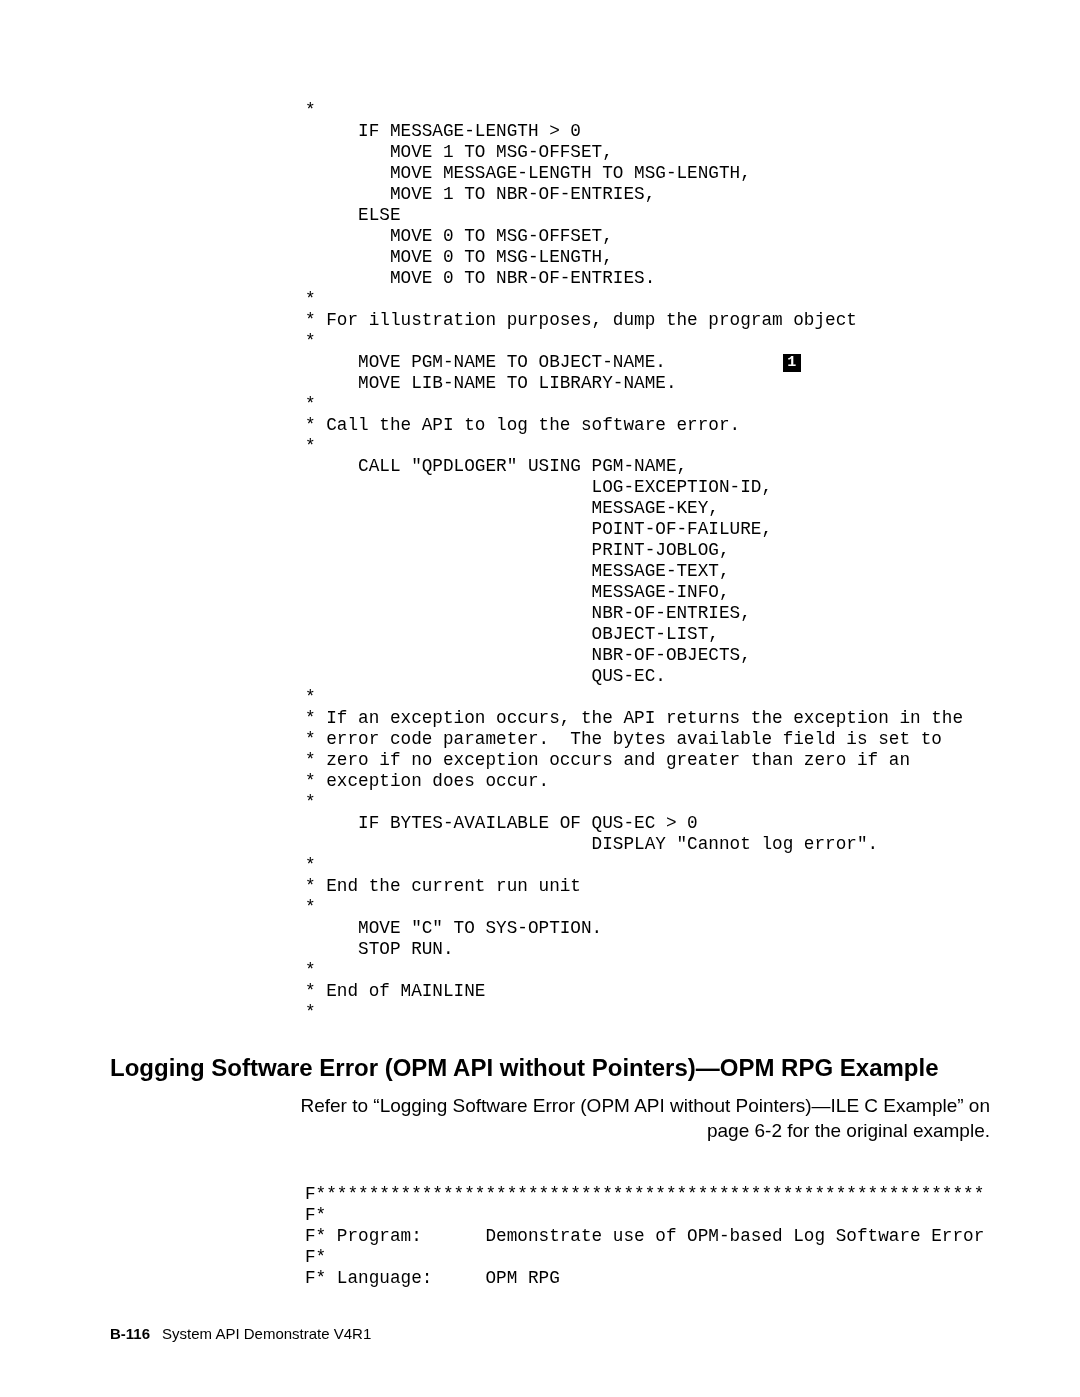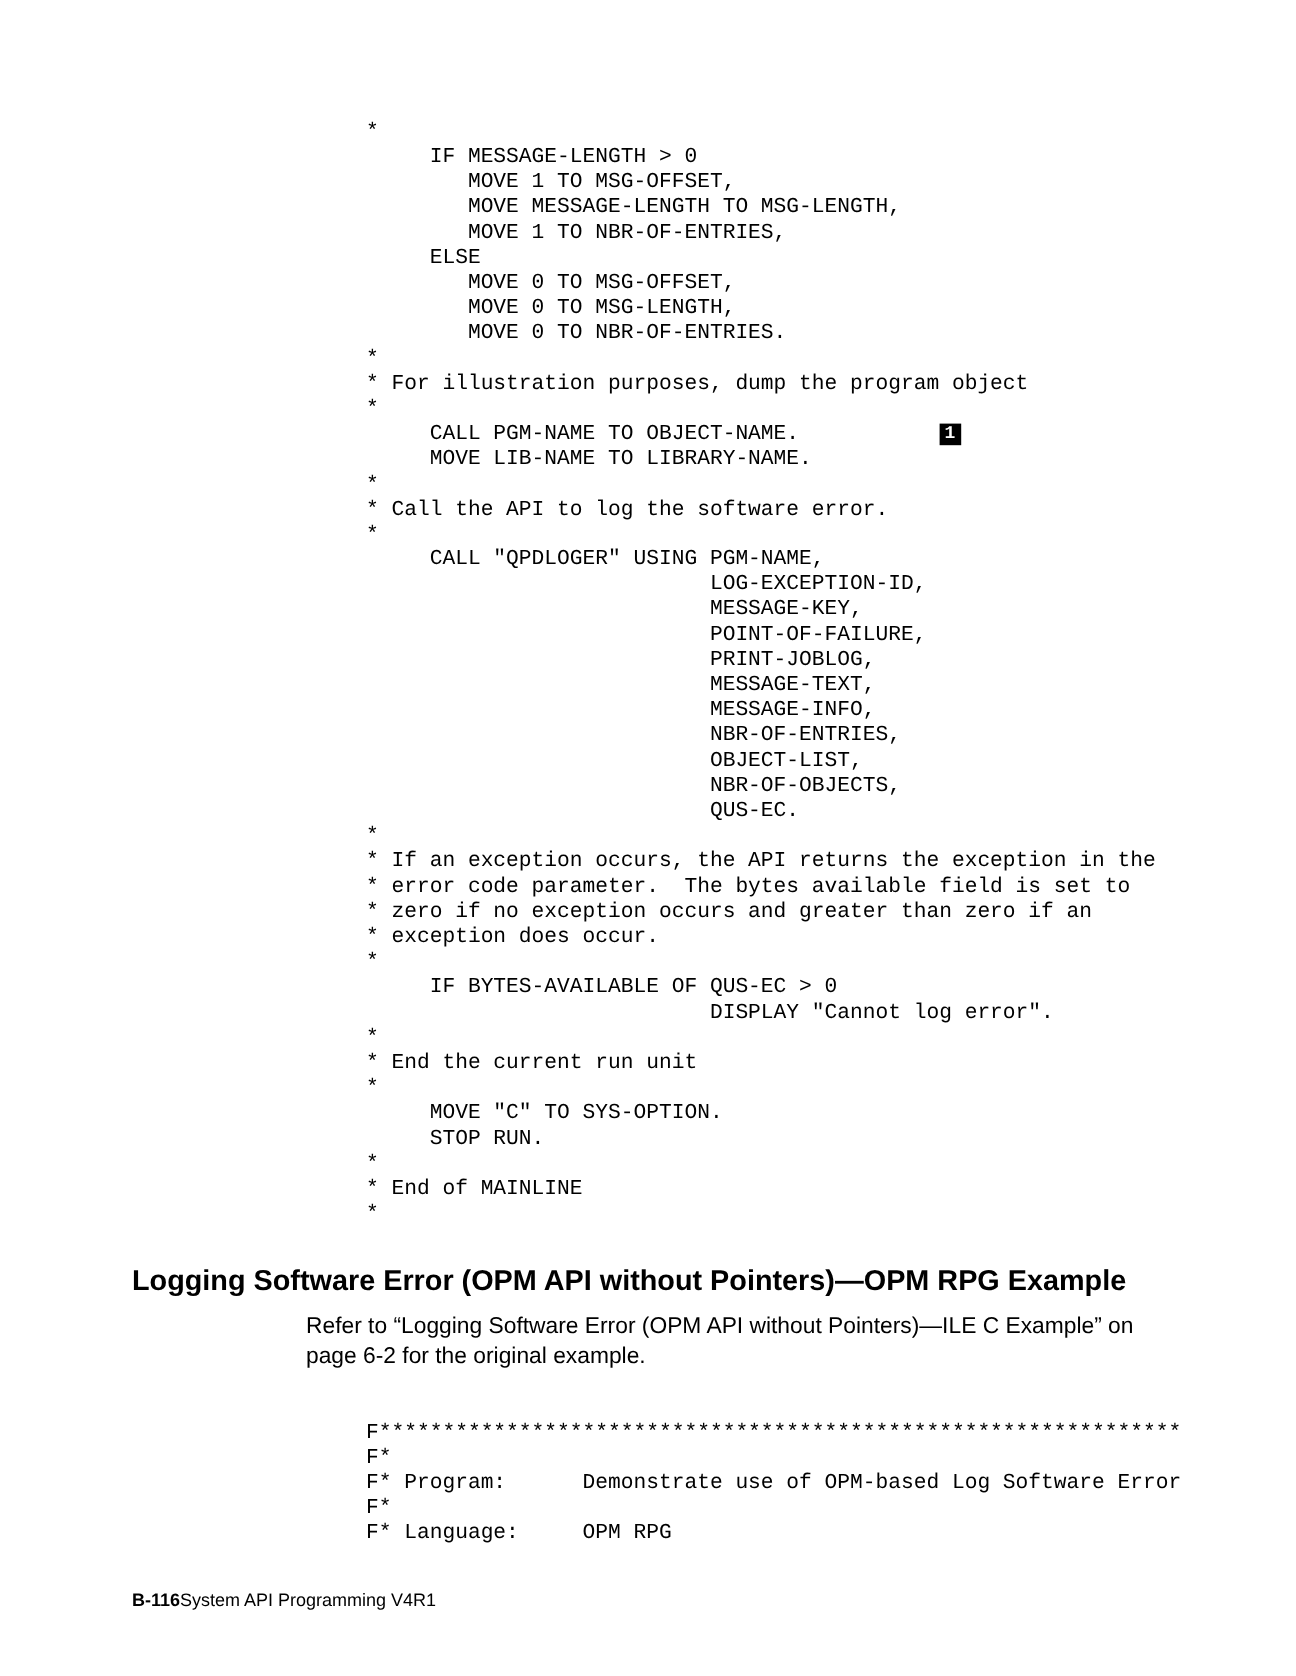--- a/index.html
+++ b/index.html
@@ -40,51 +40,53 @@
     font-weight: bold;
     font-size: 24px;
     line-height: 1.25;
     margin: 30px 0 10px 0;
   }
   p.body {
     font-family: Arial, Helvetica, sans-serif;
     font-size: 19px;
     line-height: 1.35;
     margin: 0 0 0 145px;
+    text-align: right;
   }
   .footer {
     position: absolute;
     bottom: 55px;
     left: 110px;
     font-family: Arial, Helvetica, sans-serif;
     font-size: 15px;
   }
   .footer .pnum {
     font-weight: bold;
+    margin-right: 12px;
   }
 </style>
 </head>
 <body>
 
 <div class="page">
 
   <pre class="code"><span>*
      IF MESSAGE-LENGTH &gt; 0
         MOVE 1 TO MSG-OFFSET,
         MOVE MESSAGE-LENGTH TO MSG-LENGTH,
         MOVE 1 TO NBR-OF-ENTRIES,
      ELSE
         MOVE 0 TO MSG-OFFSET,
         MOVE 0 TO MSG-LENGTH,
         MOVE 0 TO NBR-OF-ENTRIES.
 *
 * For illustration purposes, dump the program object
 *</span></pre>
 
-  <pre class="code"><span>     CALL PGM-NAME TO OBJECT-NAME.           </span><span class="callout">1</span></pre>
+  <pre class="code"><span>     MOVE PGM-NAME TO OBJECT-NAME.           </span><span class="callout">1</span></pre>
 
   <pre class="code"><span>     MOVE LIB-NAME TO LIBRARY-NAME.
 *
 * Call the API to log the software error.
 *
      CALL "QPDLOGER" USING PGM-NAME,
                            LOG-EXCEPTION-ID,
                            MESSAGE-KEY,
                            POINT-OF-FAILURE,
                            PRINT-JOBLOG,
@@ -117,14 +119,14 @@
 
   <pre class="code" style="margin-top:40px;"><span>F***************************************************************
 F*
 F* Program:      Demonstrate use of OPM-based Log Software Error
 F*
 F* Language:     OPM RPG</span></pre>
 
 </div>
 
 <div class="footer">
-  <span class="pnum">B-116</span><span>System API Programming V4R1</span>
+  <span class="pnum">B-116</span><span>System API Demonstrate V4R1</span>
 </div>
 
 </body></html>

